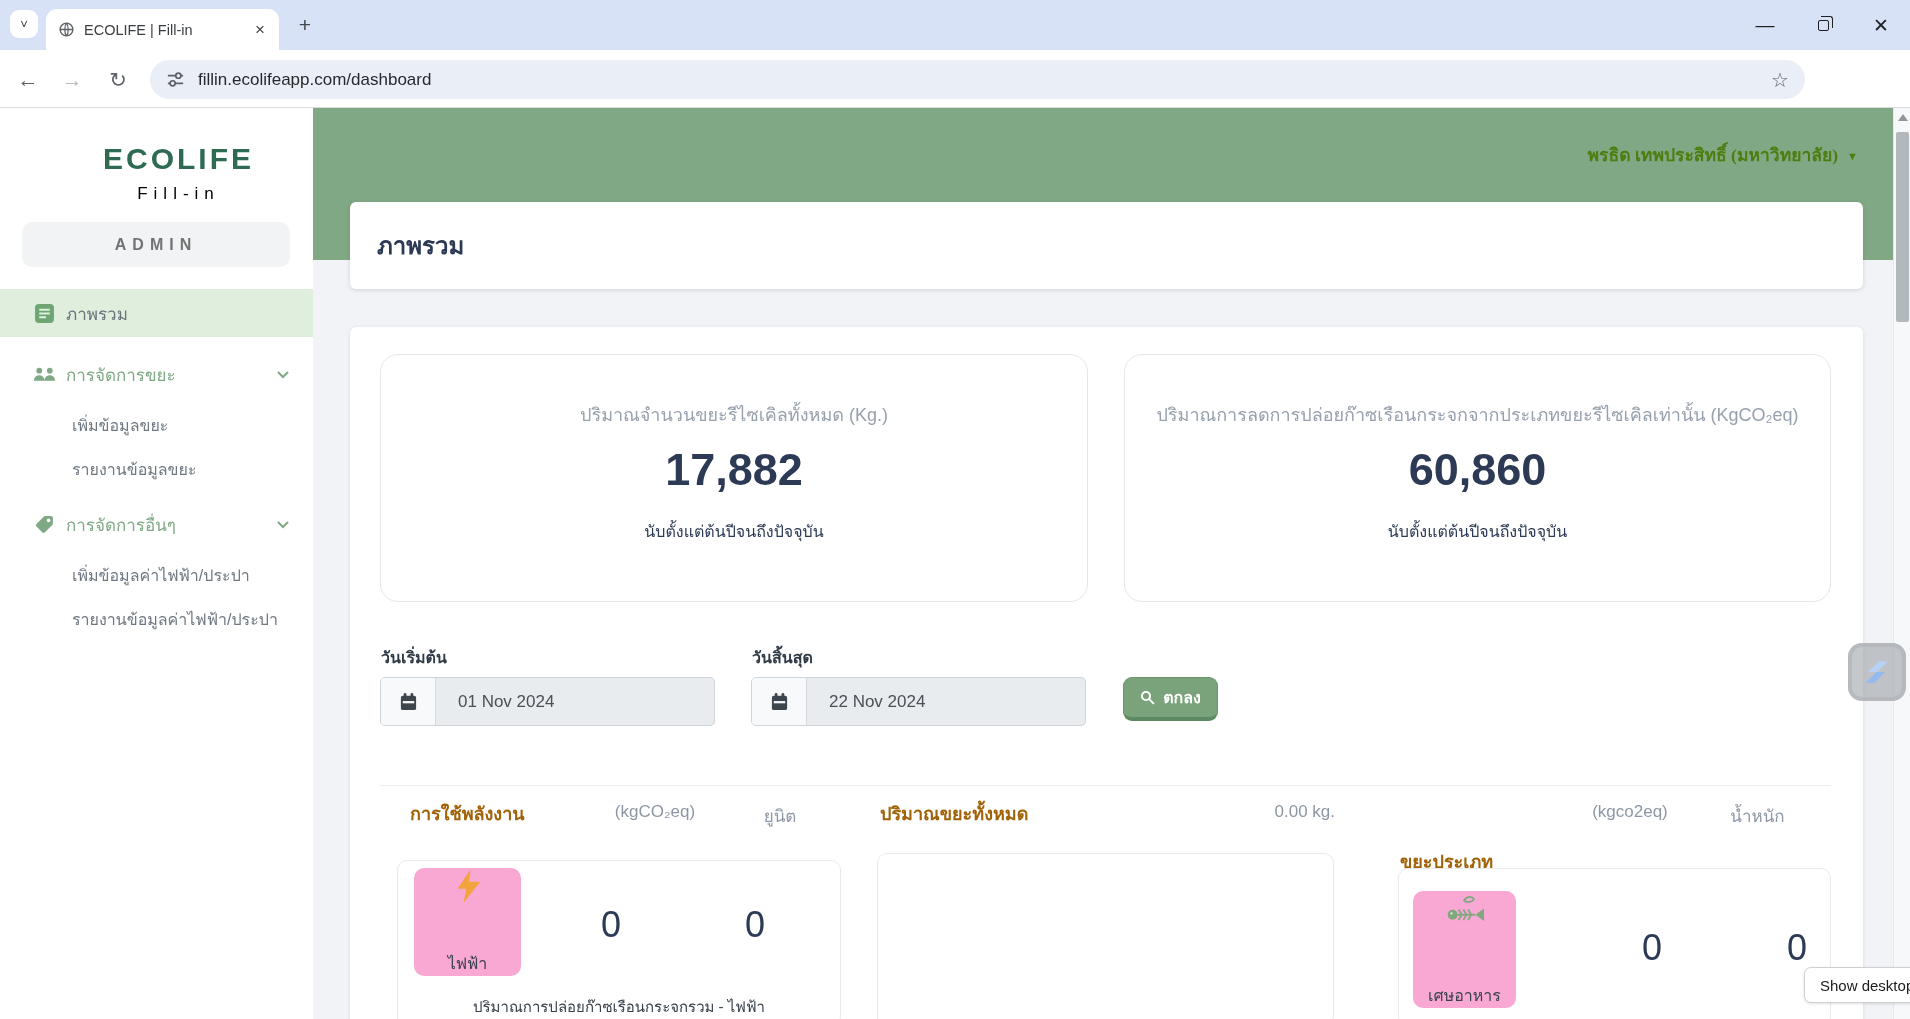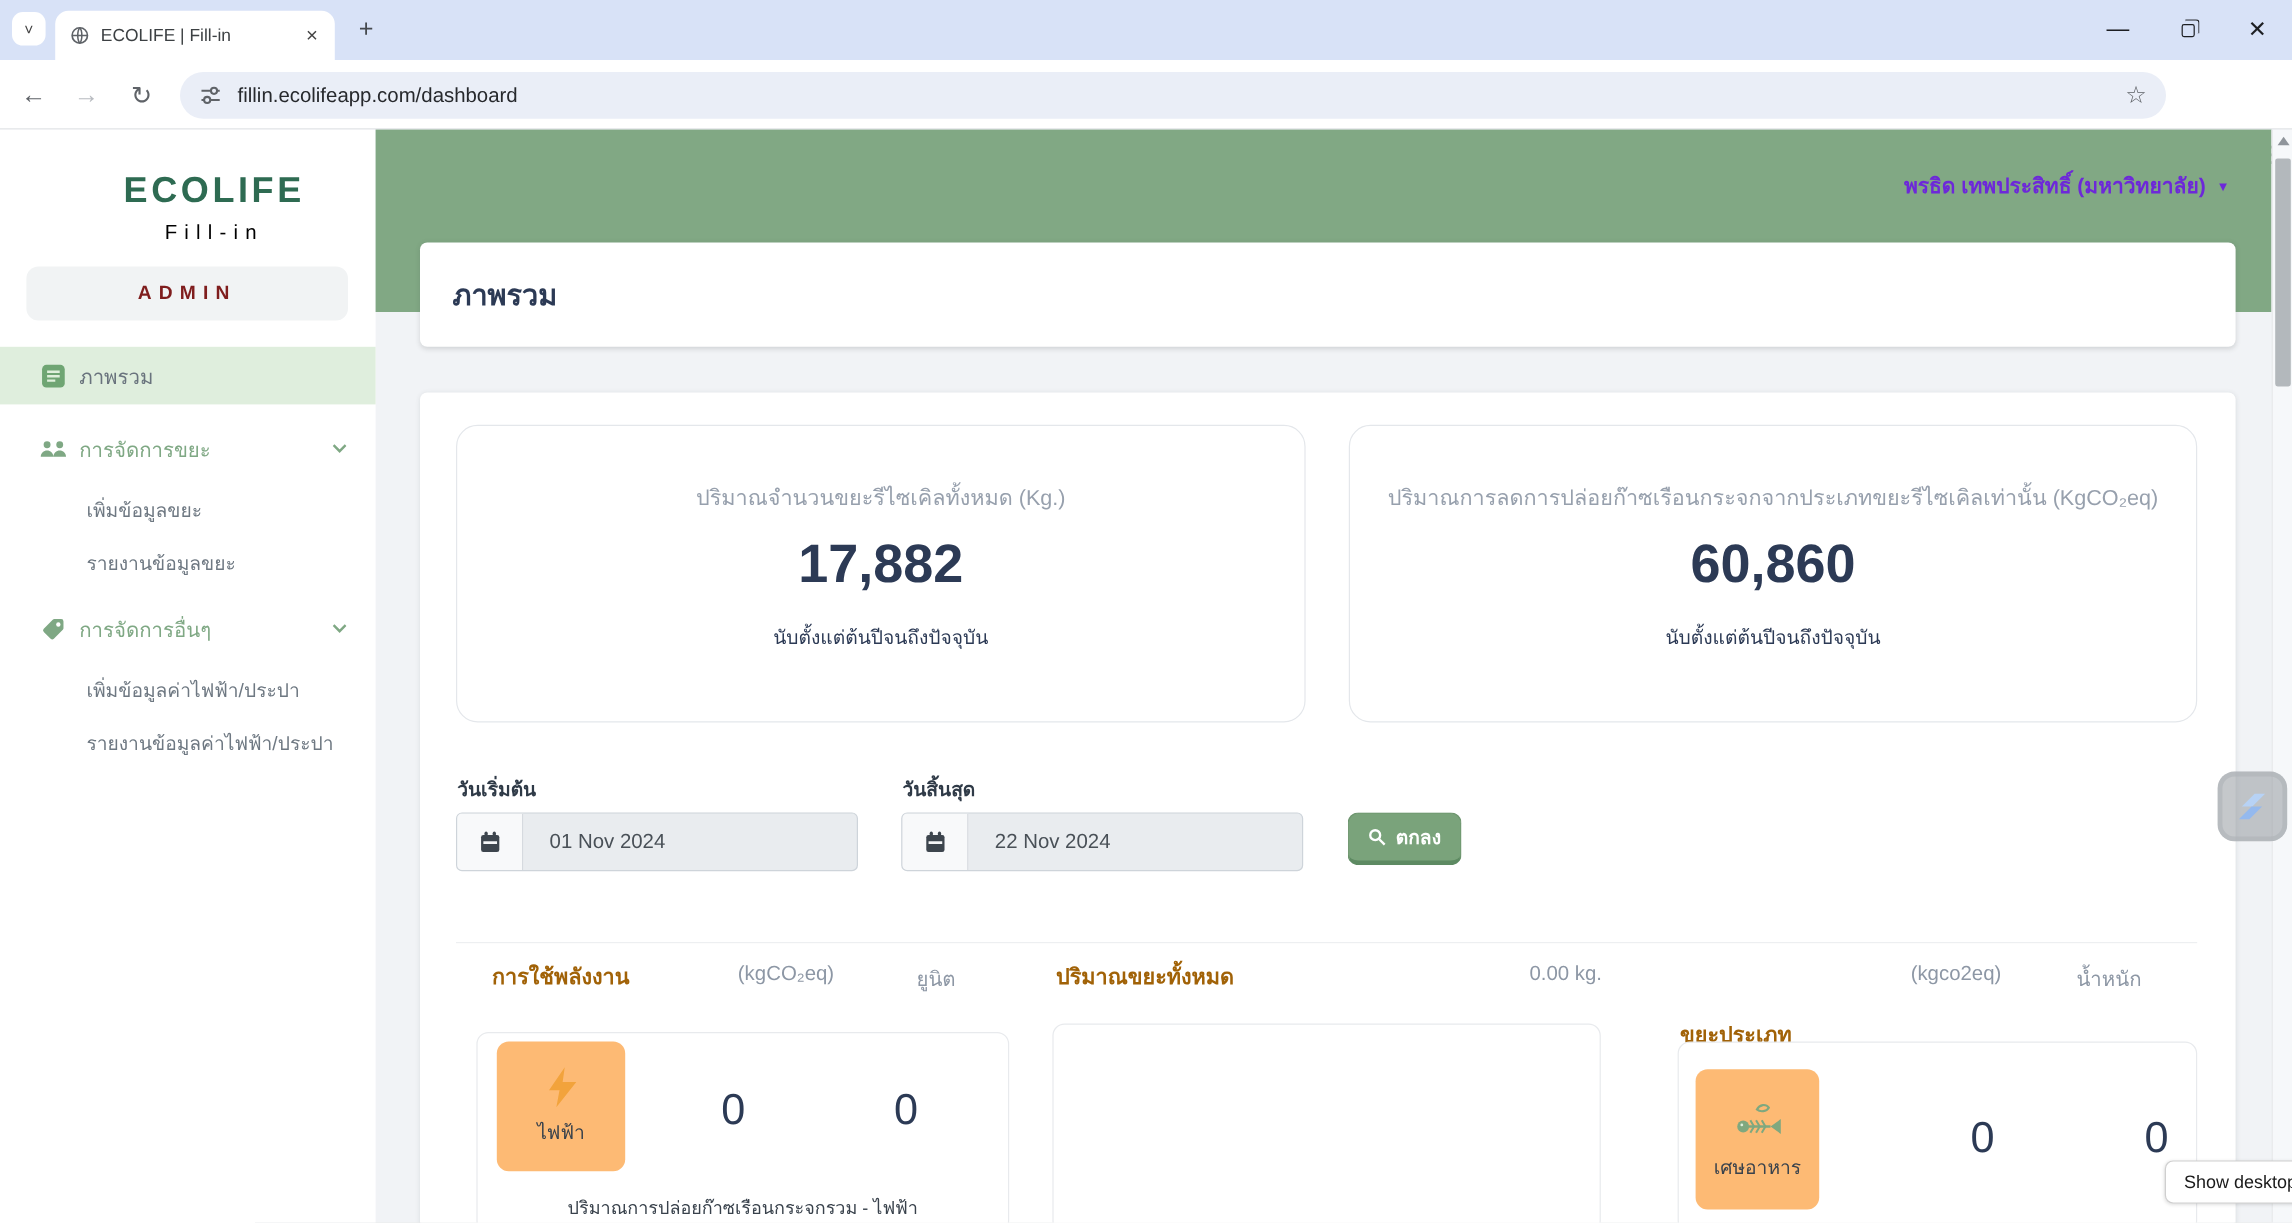--- a/index.html
+++ b/index.html
@@ -36,34 +36,34 @@
     display:flex;align-items:center;justify-content:center;color:#fff;font-weight:bold;font-size:15px;cursor:pointer;}
   .kebab{position:absolute;left:1880px;top:64px;width:26px;height:30px;display:flex;align-items:center;
     justify-content:center;font-size:19px;color:#45494e;cursor:pointer;letter-spacing:0;}
 
   
   .sidebar{position:absolute;left:0;top:108px;width:313px;bottom:0;background:#fff;padding-left:44px;}
   .logo{margin-top:34px;text-align:center;font-size:30px;font-weight:bold;letter-spacing:3px;color:#2e6b52;}
   .logo-sub{text-align:center;font-size:17px;letter-spacing:6px;color:#000000;margin-top:8px;}
   .admin-pill{position:absolute;left:22px;top:114px;width:268px;height:45px;background:#f1f3f4;border-radius:10px;
     display:flex;align-items:center;justify-content:center;font-size:16px;font-weight:bold;
-    letter-spacing:6px;color:#7f1d1d;}
+    letter-spacing:6px;color:#737373;}
   .navrow{position:absolute;left:0;width:313px;height:44px;display:flex;align-items:center;cursor:pointer;}
   .navrow .ic{width:24px;margin-left:32px;display:flex;justify-content:center;}
   .navrow .lbl{margin-left:10px;font-size:17px;color:#7fa884;}
   .navrow .chev{margin-left:auto;margin-right:24px;}
   .navrow.active{background:#dfeedd;height:48px;}
   .navrow.active .lbl{color:#69737d;}
   .subrow{position:absolute;left:72px;height:36px;display:flex;align-items:center;font-size:16px;
     color:#6e7882;cursor:pointer;}
 
   
   .greenband{position:absolute;left:313px;top:108px;width:1580px;height:152px;}
-  .usermenu{position:absolute;top:141px;right:52px;color:#6d28d9;font-weight:bold;font-size:17.5px;
-    display:flex;align-items:center;gap:9px;cursor:pointer;}
+  .usermenu{position:absolute;top:141px;right:52px;color:#4d7c0f;font-weight:bold;font-size:17.5px;
+    display:flex;align-items:center;gap:9px;cursor:pointer;font-family:Liberation Serif, serif;}
   .caret{font-size:11px;margin-top:2px;}
   .titlepanel{position:absolute;left:350px;top:202px;width:1513px;height:87px;background:#fff;border-radius:6px;
     box-shadow:0 1px 4px rgba(60,64,67,.18);display:flex;align-items:center;}
   .pagetitle{margin-left:27px;font-size:24px;font-weight:bold;color:#2c3a55;}
 
   .contentcard{position:absolute;left:350px;top:327px;width:1513px;height:700px;background:#fff;border-radius:6px;
     box-shadow:0 1px 4px rgba(60,64,67,.12);}
   .statcard{position:absolute;top:27px;height:248px;border:1px solid #e4e7eb;border-radius:18px;
     display:flex;flex-direction:column;align-items:center;text-align:center;}
   .statcard .slabel{margin-top:45px;font-size:18px;color:#97a0ad;padding:0 30px;}
@@ -79,22 +79,22 @@
   .okbtn{position:absolute;left:773px;top:350px;width:95px;height:44px;background:#7aa37b;border:1px solid #6c946d;
     border-bottom:4px solid #5d8a62;border-radius:9px;color:#fff;display:flex;align-items:center;
     justify-content:center;gap:8px;font-size:16px;font-weight:bold;cursor:pointer;}
 
   .sectline{position:absolute;left:30px;right:32px;top:458px;border-top:1px solid #edeff1;}
 
   .colhead{position:absolute;display:flex;align-items:flex-start;}
   .chtitle{font-size:18px;font-weight:bold;color:#a16207;line-height:25px;}
   .chsub{font-size:17px;color:#8d97a5;text-align:center;}
   .paneL{position:absolute;border:1px solid #e8eaed;border-radius:10px;background:#fff;}
-  .tile{position:absolute;background:#fdba74;border-radius:10px;display:flex;flex-direction:column;
-    align-items:center;justify-content:center;gap:7px;}
+  .tile{position:absolute;background:#f9a8d4;border-radius:10px;display:flex;flex-direction:column;
+    align-items:center;justify-content:space-between;gap:7px;}
   .tile .tlabel{font-size:16px;color:#39424c;}
   .zeroval{position:absolute;font-size:36px;color:#2c3a55;}
   .panecap{position:absolute;font-size:15px;color:#39424c;text-align:center;}
 
   
   .scrollbar{position:absolute;left:1893px;top:108px;width:17px;bottom:0;background:#f6f8fa;border-left:1px solid #e6e8ea;}
   .sb-up{position:absolute;left:4px;top:6px;width:0;height:0;border-left:5px solid transparent;
     border-right:5px solid transparent;border-bottom:7px solid #8f959b;cursor:pointer;}
   .sb-thumb{position:absolute;left:2px;top:24px;width:13px;height:190px;background:#b3b8bc;border-radius:2px;cursor:pointer;}
   .floatwidget{position:absolute;left:1848px;top:643px;width:58px;height:58px;border-radius:14px;

